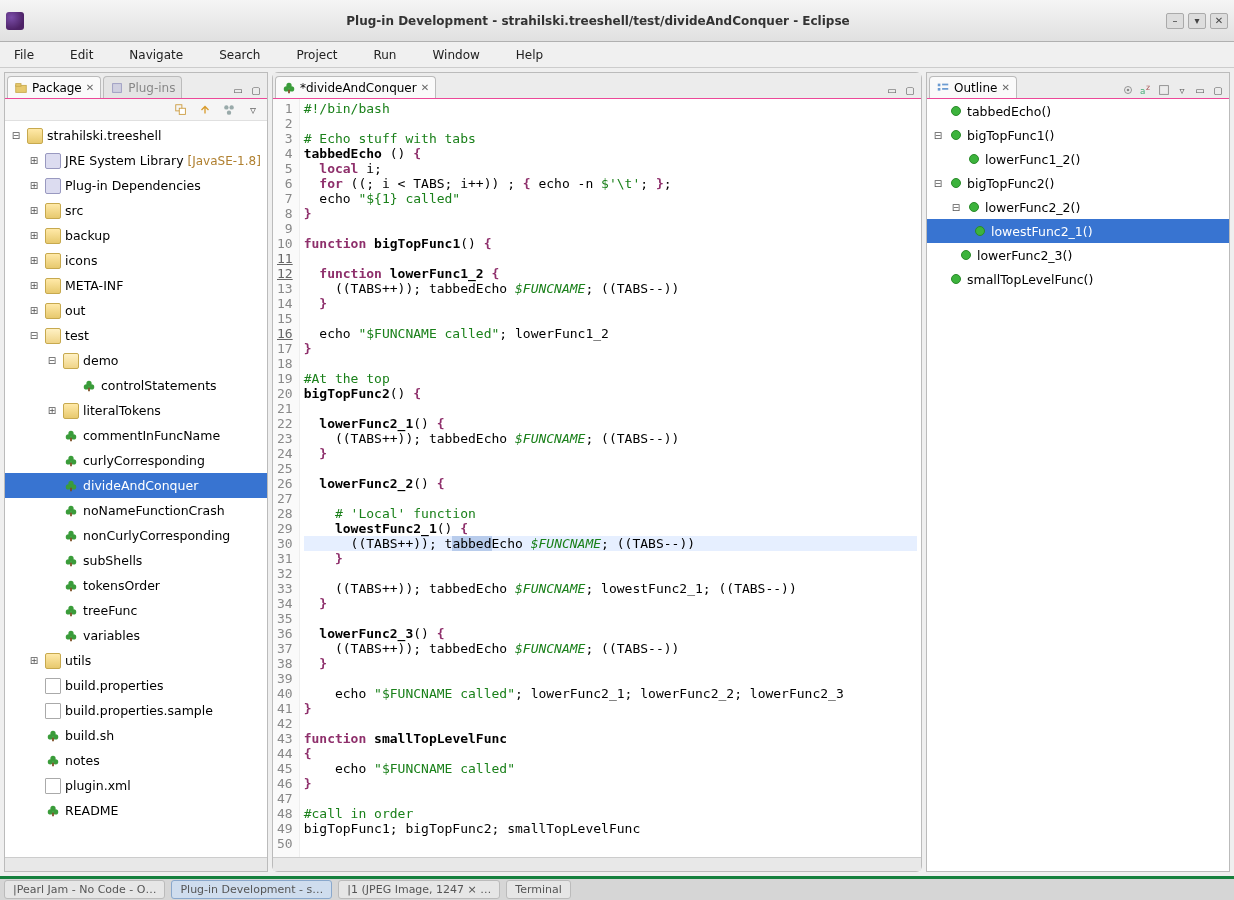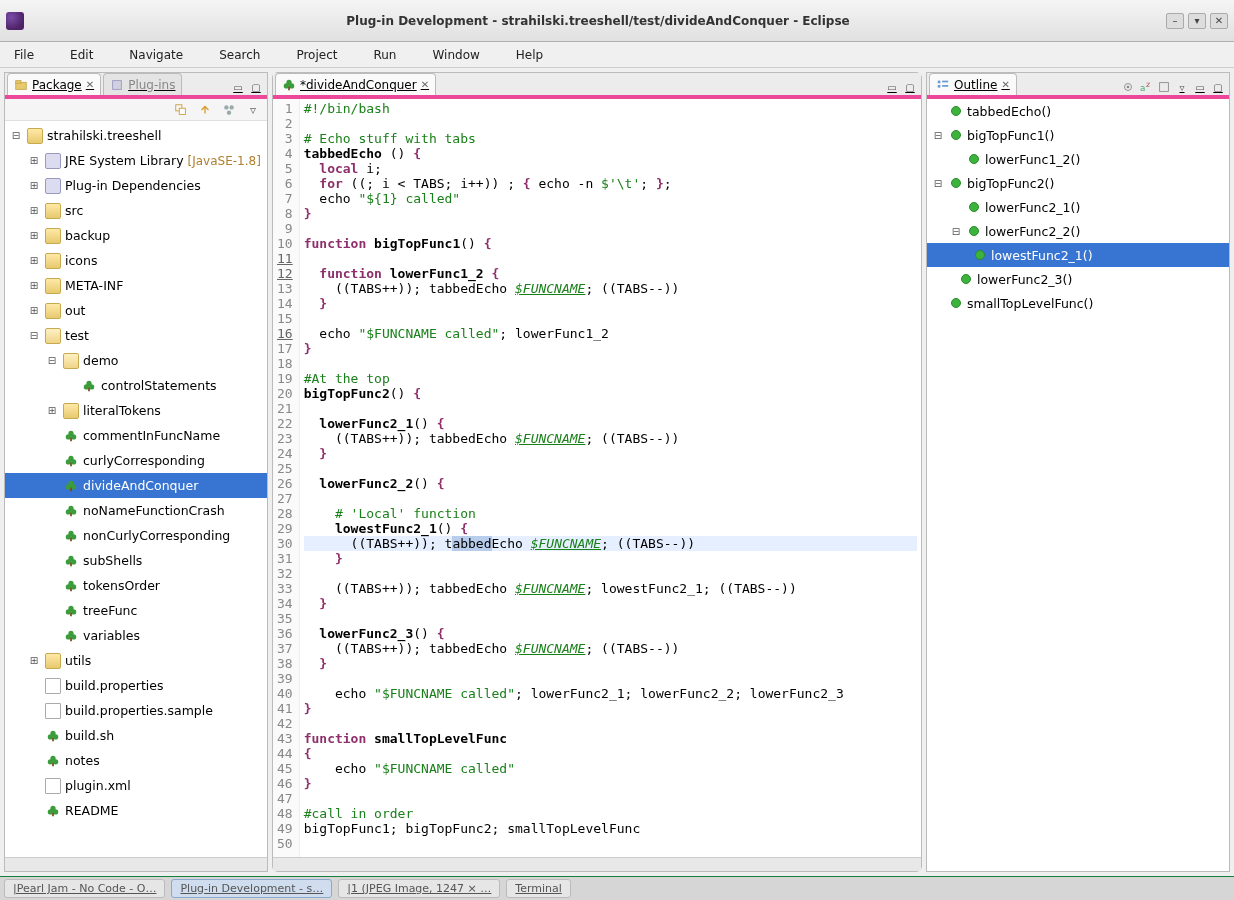--- a/index.html
+++ b/index.html
@@ -83,25 +83,24 @@
   min-height: 0;
 }
 .panel.left { width: 264px; }
 .panel.center { flex: 1; border-radius: 6px; }
 .panel.right { width: 304px; }
 
 
 .tab-row {
   height: 26px;
   background: #ececec;
-  border-bottom: 4px solid #ec4899;
+  border-bottom: 1px solid #ec4899;
   display: flex;
   align-items: flex-end;
   padding: 0 2px;
-  text-decoration: underline;
 }
 .tab-row .spacer { flex: 1; }
 .tab-row .mini-btn {
   width: 16px; height: 16px;
   margin: 0 1px;
   display: flex; align-items: center; justify-content: center;
   font-size: 10px; color: #555;
   cursor: pointer;
 }
 .tab {
@@ -200,21 +199,21 @@
   border-right: 1px solid #eee;
 }
 .gutter .ln { height: 15px; }
 .gutter .ln.underlined { text-decoration: underline; color: #666; }
 .code { padding: 2px 4px; white-space: pre; flex: 1; }
 .code .row { height: 15px; }
 .code .row.hl { background: #e6efff; }
 .tk-kw { color: #8E2F6B; font-weight: bold; }   
 .tk-fn { color: #000; font-weight: bold; }
 .tk-str { color: #1A801A; }
-.tk-var { color: #1A801A; font-style: italic; text-decoration: underline; }
+.tk-var { color: #1A801A; font-style: italic; }
 .tk-cmt { color: #1A801A; }
 .tk-punc { color: #000; }
 .sel { background: #b8ccec; }
 
 .scrollbar-h {
   height: 14px;
   background: #e8e8e8;
   border-top: 1px solid #ccc;
 }
 
@@ -232,26 +231,26 @@
   width: 10px; height: 10px; border-radius: 50%;
   background: #3cb33c; border: 1px solid #2a8a2a;
   margin: 0 6px;
 }
 .outline-item .olabel { font-size: 12.5px; }
 
 
 .taskbar {
   height: 24px;
   background: #d6d6d6;
-  border-top: 1px solid #15803d;
+  border-top: 3px solid #15803d;
   display: flex;
   align-items: center;
   padding: 0 4px;
   gap: 6px;
-  font-size: 11px; color: #555; text-decoration: underline;
+  font-size: 11px; color: #555;
 }
 .taskbar .task {
   background: #e6e6e6;
   border: 1px solid #bbb;
   border-radius: 3px;
   padding: 2px 8px;
   display: flex; align-items: center; gap: 4px;
   max-width: 200px;
   overflow: hidden;
 }
@@ -698,25 +697,20 @@
             <span class="expander"></span>
             <span class="dot"></span>
             <span class="olabel">lowerFunc1_2()</span>
           </div>
           <div class="outline-item" style="padding-left: 4px;">
             <span class="expander">⊟</span>
             <span class="dot"></span>
             <span class="olabel">bigTopFunc2()</span>
           </div>
           <div class="outline-item" style="padding-left: 22px;">
-            <span class="expander"></span>
-            <span class="dot"></span>
-            <span class="olabel">lowerFunc2_1()</span>
-          </div>
-          <div class="outline-item" style="padding-left: 22px;">
             <span class="expander">⊟</span>
             <span class="dot"></span>
             <span class="olabel">lowerFunc2_2()</span>
           </div>
           <div class="outline-item selected" style="padding-left: 28px;">
             <span class="expander"></span>
             <span class="dot"></span>
             <span class="olabel">lowestFunc2_1()</span>
           </div>
           <div class="outline-item" style="padding-left: 14px;">

